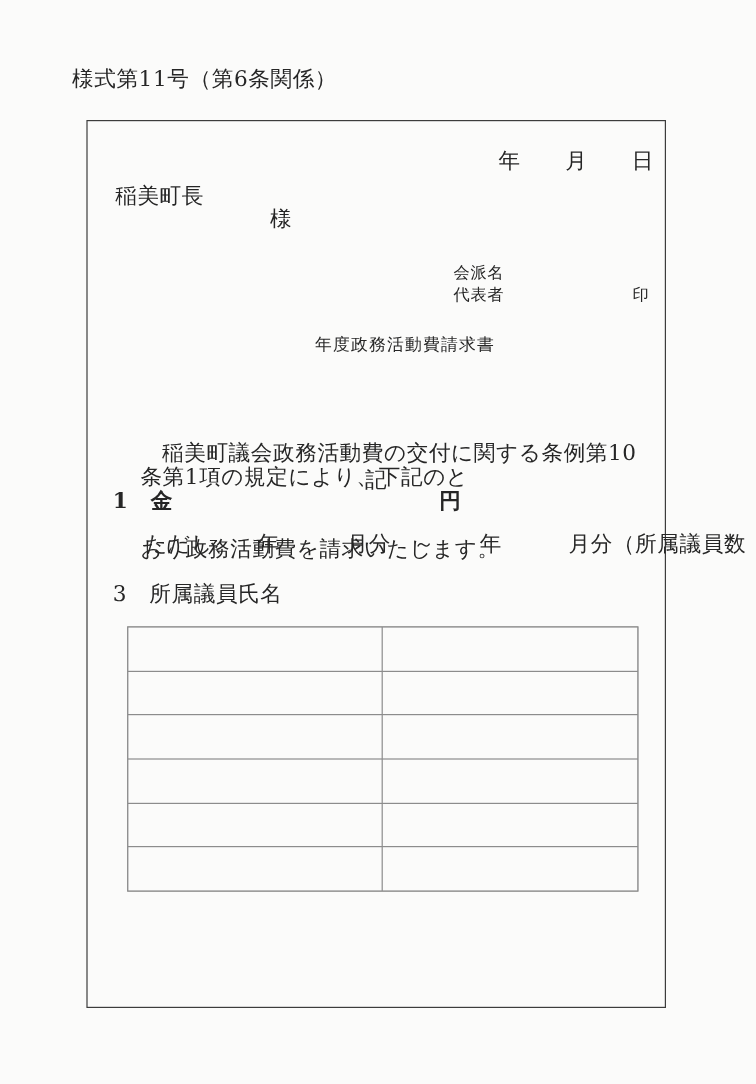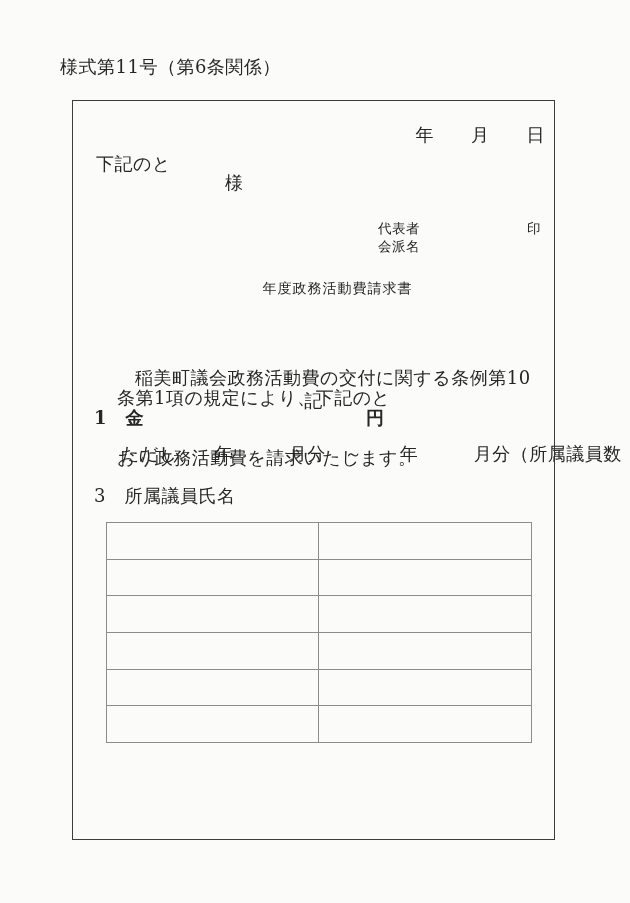--- a/index.html
+++ b/index.html
@@ -123,31 +123,31 @@
 </style>
 </head>
 <body>
 
 <div class="txt" id="form-number">様式第11号（第6条関係）</div>
 
 <div id="frame">
 
   <div class="txt" id="date-line">年　　月　　日</div>
 
-  <div class="txt" id="addressee">下記のと</div>
+  <div class="txt" id="addressee">稲美町長</div>
 
   <div class="txt" id="addressee-honorific">様</div>
 
   <div id="signature-block">
     <div class="sig-row">
+      <span>会派名</span>
+    </div>
+    <div class="sig-row">
       <span>代表者</span>
       <span>印</span>
-    </div>
-    <div class="sig-row">
-      <span>会派名</span>
     </div>
   </div>
 
   <div class="txt" id="form-title">年度政務活動費請求書</div>
 
   <div class="txt" id="body-paragraph">
     <div class="indent">稲美町議会政務活動費の交付に関する条例第10条第1項の規定により、下記のと</div>
     <div>おり政務活動費を請求いたします。</div>
   </div>
 

